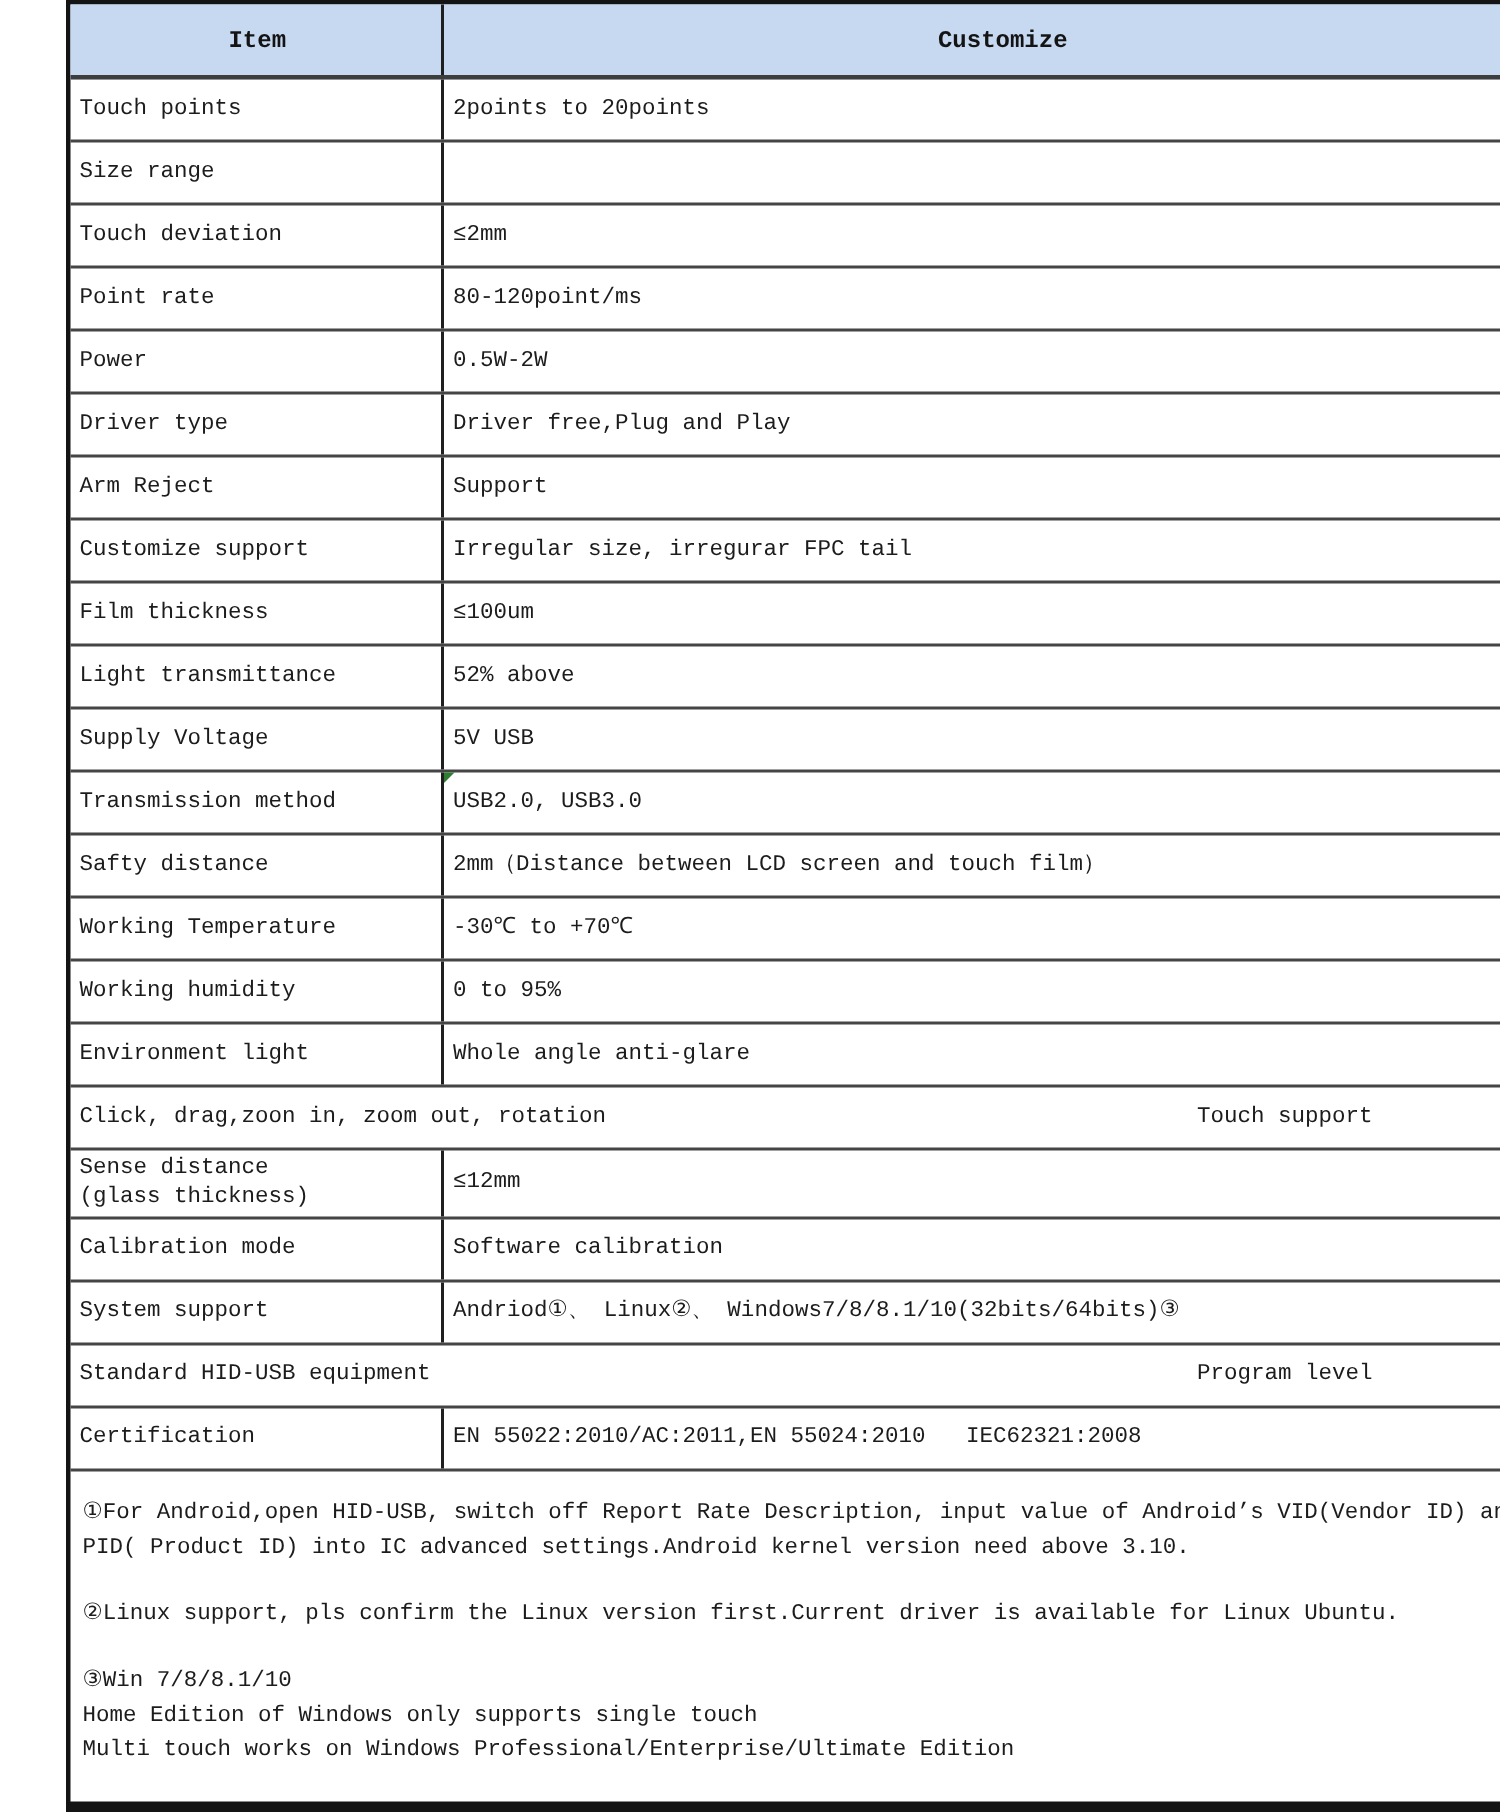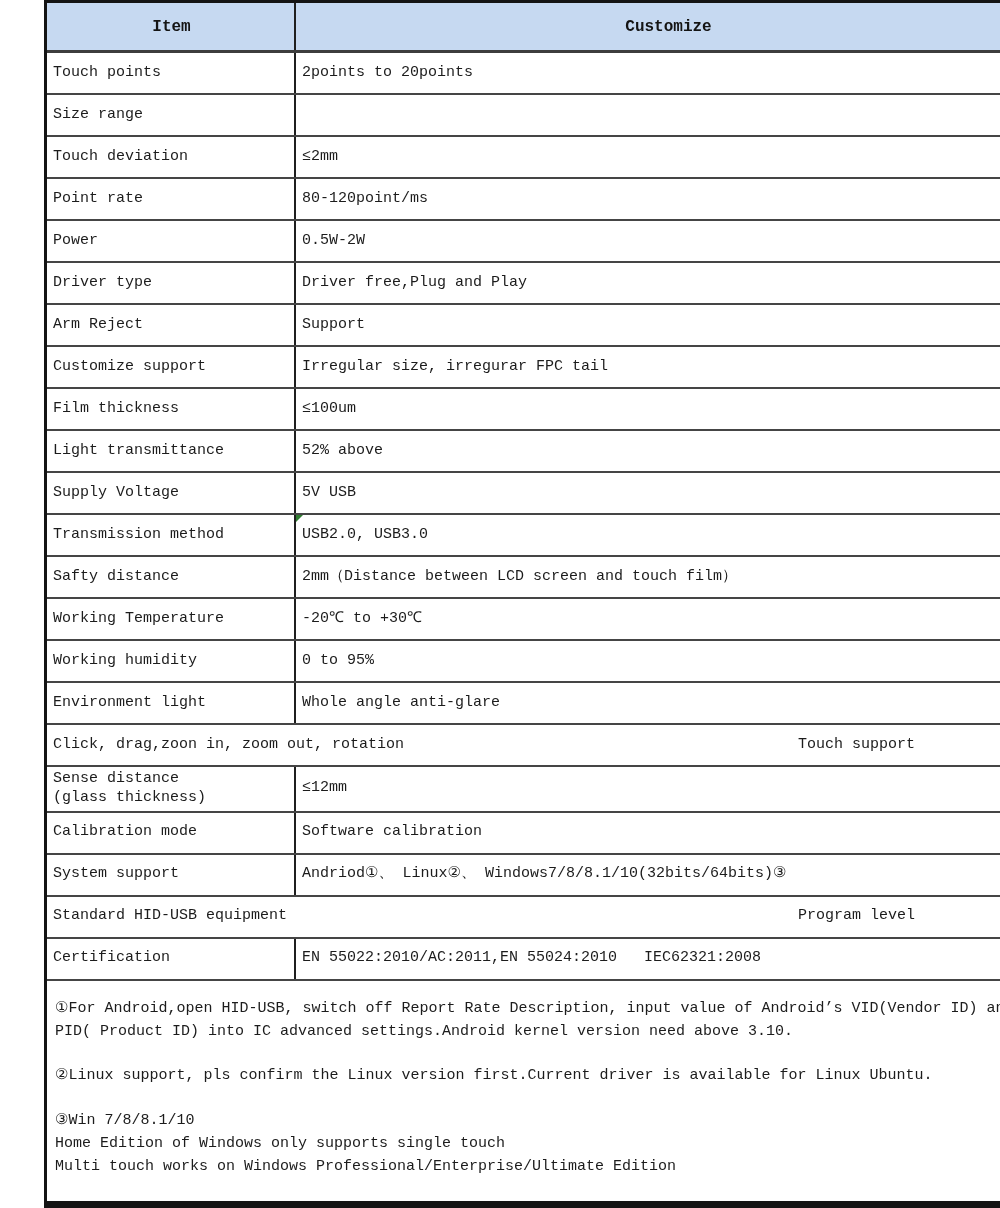--- a/index.html
+++ b/index.html
@@ -224,21 +224,21 @@
         <span class="cell-text">2mm（Distance between LCD screen and touch film）</span>
       </div>
     </div>
 
     <div class="row">
       <div class="cell item-cell">
         <span class="cell-text">Working Temperature</span>
       </div>
       <div class="cell param-cell">
 
-        <span class="cell-text">-20℃ to +30℃</span>
+        <span class="cell-text">-30℃ to +70℃</span>
       </div>
     </div>
 
     <div class="row">
       <div class="cell item-cell">
         <span class="cell-text">Working humidity</span>
       </div>
       <div class="cell param-cell">
 
         <span class="cell-text">0 to 95%</span>

